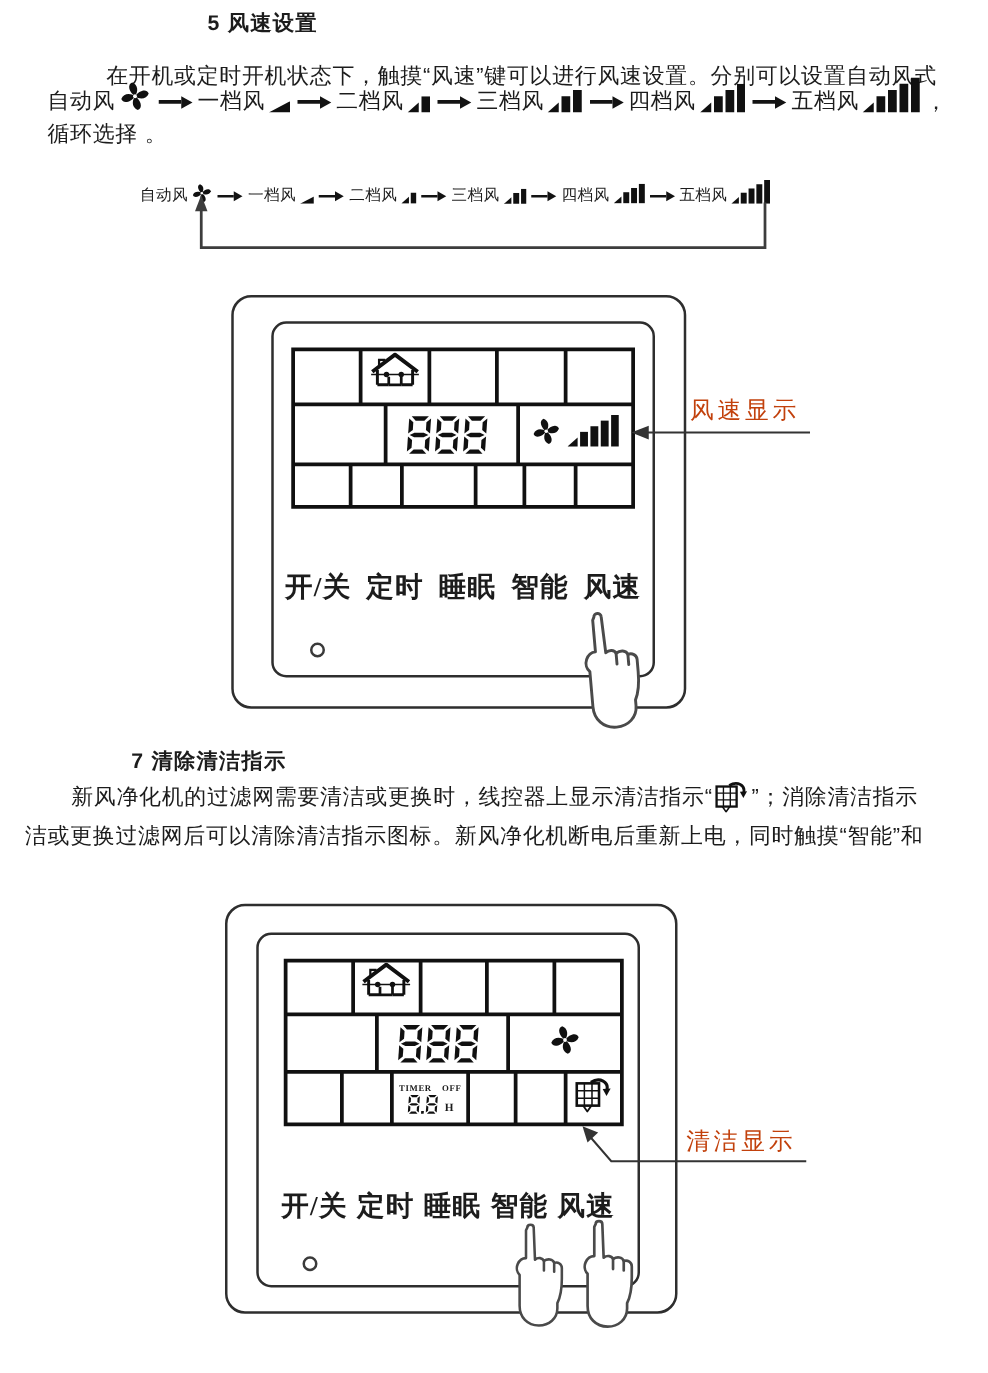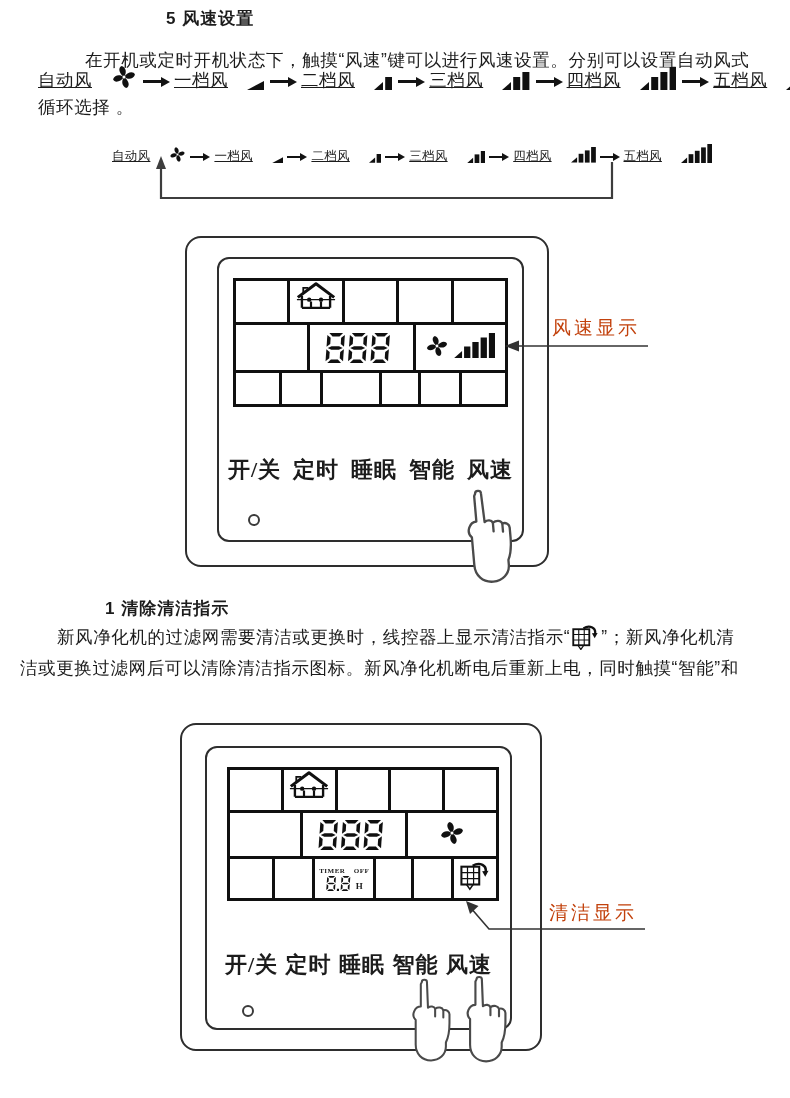--- a/index.html
+++ b/index.html
@@ -5,21 +5,21 @@
   html,body{margin:0;padding:0;background:#fff;}
   #page{position:relative;width:790px;height:1098px;background:#ffffff;overflow:hidden;
         font-family:"Liberation Sans","DejaVu Sans",sans-serif;color:#1c1c1c;}
   .abs{position:absolute;}
   h2{margin:0;font-size:17px;font-weight:bold;letter-spacing:1px;}
   p{margin:0;}
   .body-line{font-size:17.5px;letter-spacing:0.6px;line-height:1.2;white-space:nowrap;}
 
   
   .flow{display:flex;align-items:flex-end;white-space:nowrap;}
-  .fitem{display:inline-flex;align-items:flex-end;gap:19px;text-decoration:underline;}
+  .fitem{display:inline-flex;align-items:flex-end;gap:3px;}
   .flabel{line-height:1.02;}
   .flow.big{left:38px;top:56px;height:34px;gap:4px;font-size:17.5px;letter-spacing:0.5px;}
   .flow.small{left:112px;top:139px;height:24px;gap:3px;font-size:12.5px;letter-spacing:0.3px;}
   .farrow{position:relative;display:inline-block;background:#131313;}
   .flow.big .farrow{width:18px;height:2.6px;margin:0 9px 7px 2px;}
   .flow.small .farrow{width:13px;height:2px;margin:0 8px 5px 1px;}
   .farrow::after{content:"";position:absolute;left:100%;top:50%;transform:translateY(-50%);
     border-left:9px solid #131313;border-top:5px solid transparent;border-bottom:5px solid transparent;}
   .flow.small .farrow::after{border-left-width:7px;border-top-width:4px;border-bottom-width:4px;}
   .ficon{display:inline-flex;align-items:flex-end;}
@@ -287,28 +287,28 @@
     <span>智能</span>
     <span>风速</span>
   </div>
   <span class="abs pilot" style="left:248px;top:514px;"></span>
   <span class="abs hand" style="left:450px;top:487px;width:74px;height:98px;transform:rotate(-5deg);"><svg viewBox="0 0 56 84" width="100%" height="100%" fill="#ffffff" stroke="#4a4a4a" stroke-width="2" stroke-linejoin="round" stroke-linecap="round">
         <path d="M21 5 C21 2 26 2 26 5 L27 30 C29.5 28 33 28.5 34 31 C37 29 41 29.5 42 32.5 C45 31.5 48 33.5 48 36.5 L48 45 C48 53 47 59 44.5 64 L44.5 68 C44.5 76 38 81.5 30 81.5 C21 81.5 15 75 15 66 L15 42 C13 40 12.2 36.5 13.5 33.5 C14.8 30.5 17.3 28.8 20 28.8 L20 7 Z"></path>
         <path d="M34 31.5 V38.5 M42 33 V39.5" fill="none"></path>
       </svg></span>
   <div class="abs callout" style="left:552px;top:315px;">风速显示</div>
 
-  <h2 class="abs" style="left:105px;top:597px;">1 清除清洁指示</h2>
+  <h2 class="abs" style="left:105px;top:597px;">7 清除清洁指示</h2>
   <p class="abs body-line" style="left:57px;top:625px;"><span>新风净化机的过滤网需要清洁或更换时，线控器上显示清洁指示“</span><span class="inline-icon"><svg width="27" height="25.3125" viewBox="0 0 32 30" fill="none" stroke="#101010">
           <rect x="1.5" y="5" width="19" height="19" stroke-width="2.2"></rect>
           <path d="M8 5 V24 M14.5 5 V24 M1.5 11.3 H20.5 M1.5 17.7 H20.5" stroke-width="1.3"></path>
           <path d="M13.5 4 C21 -0.5 29.5 3.5 27 11.5" stroke-width="2.6"></path>
           <polygon points="26.9,15.8 23.6,9.9 30.4,9.4" fill="#101010" stroke="none"></polygon>
           <path d="M7 24 L10.5 29 L14 24" stroke-width="1.5"></path>
-        </svg></span><span>”；新风净化机清</span></p>
+        </svg></span><span>”；消除清洁指示</span></p>
   <p class="abs body-line" style="left:20px;top:658px;">洁或更换过滤网后可以清除清洁指示图标。新风净化机断电后重新上电，同时触摸“智能”和</p>
 
   <div class="abs panel" style="left:180px;top:723px;width:358px;height:324px;"></div>
   <div class="abs inner" style="left:205px;top:746px;width:303px;height:280px;"></div>
   <div class="abs lcd" id="grid2" style="left:227px;top:767px;width:266px;">
     <div class="lrow r1">
       <div class="cell" style="flex:1"></div>
       <div class="cell" style="flex:1">
         <span><svg width="40" height="36.36363636363637" viewBox="0 0 44 40" fill="none" stroke="#101010">
               <path d="M2 18 L22 3 L42 18" stroke-width="3.4" stroke-linejoin="round"></path>

